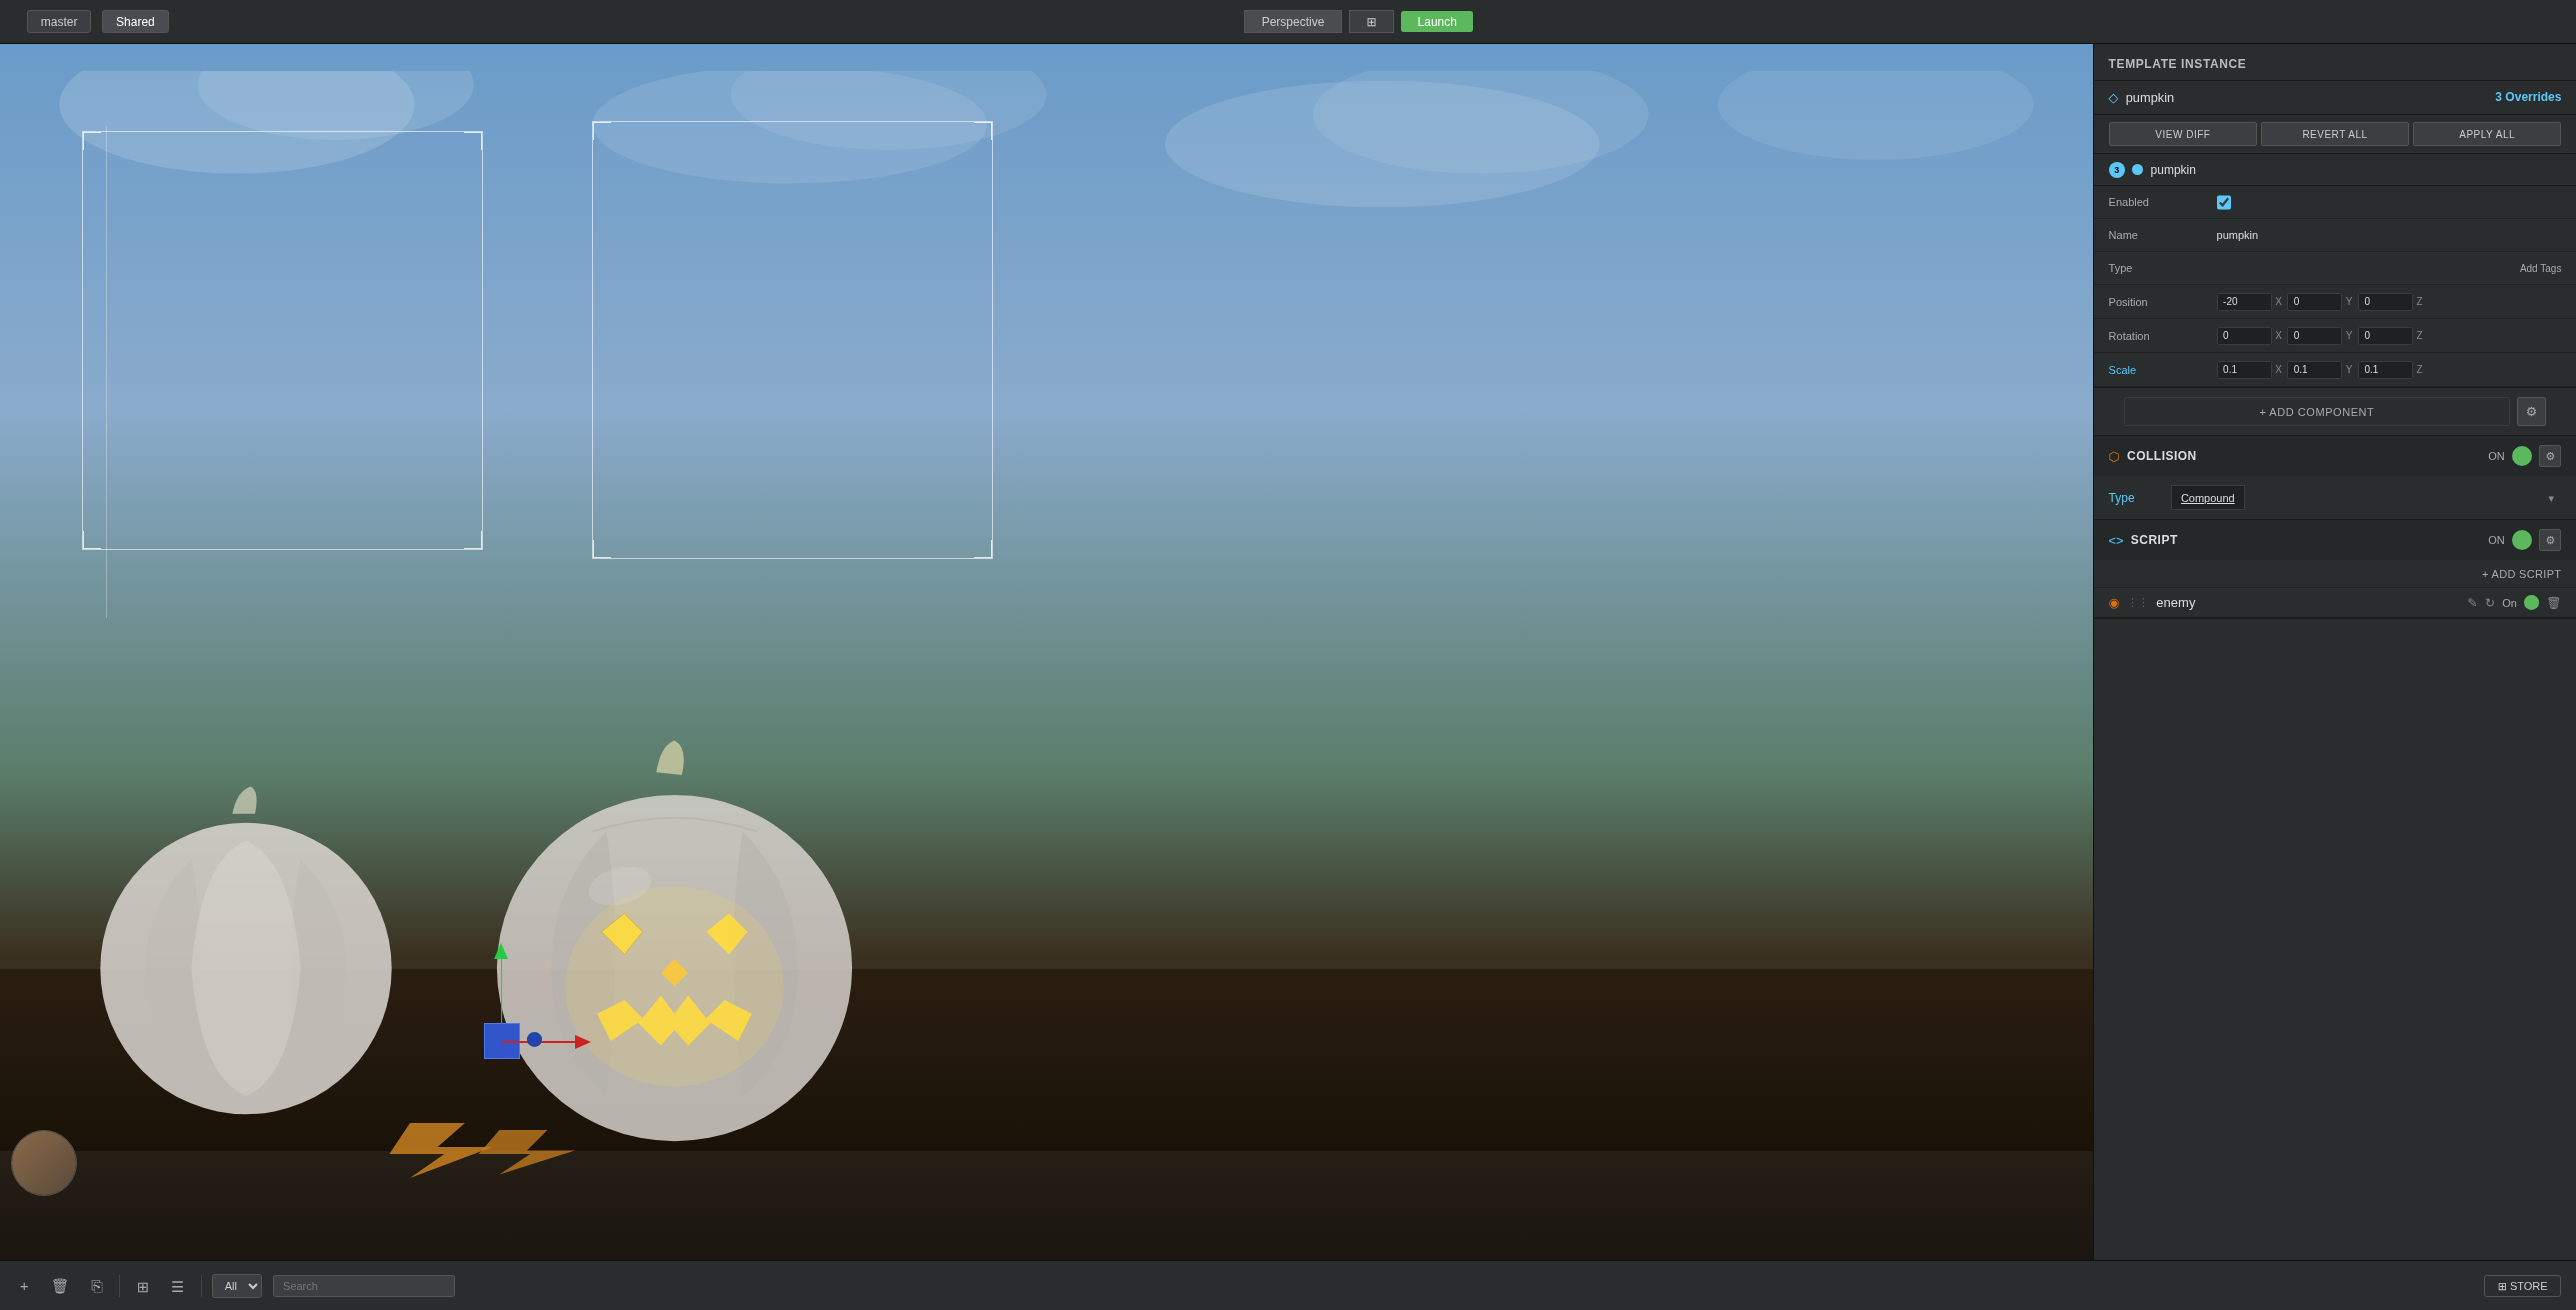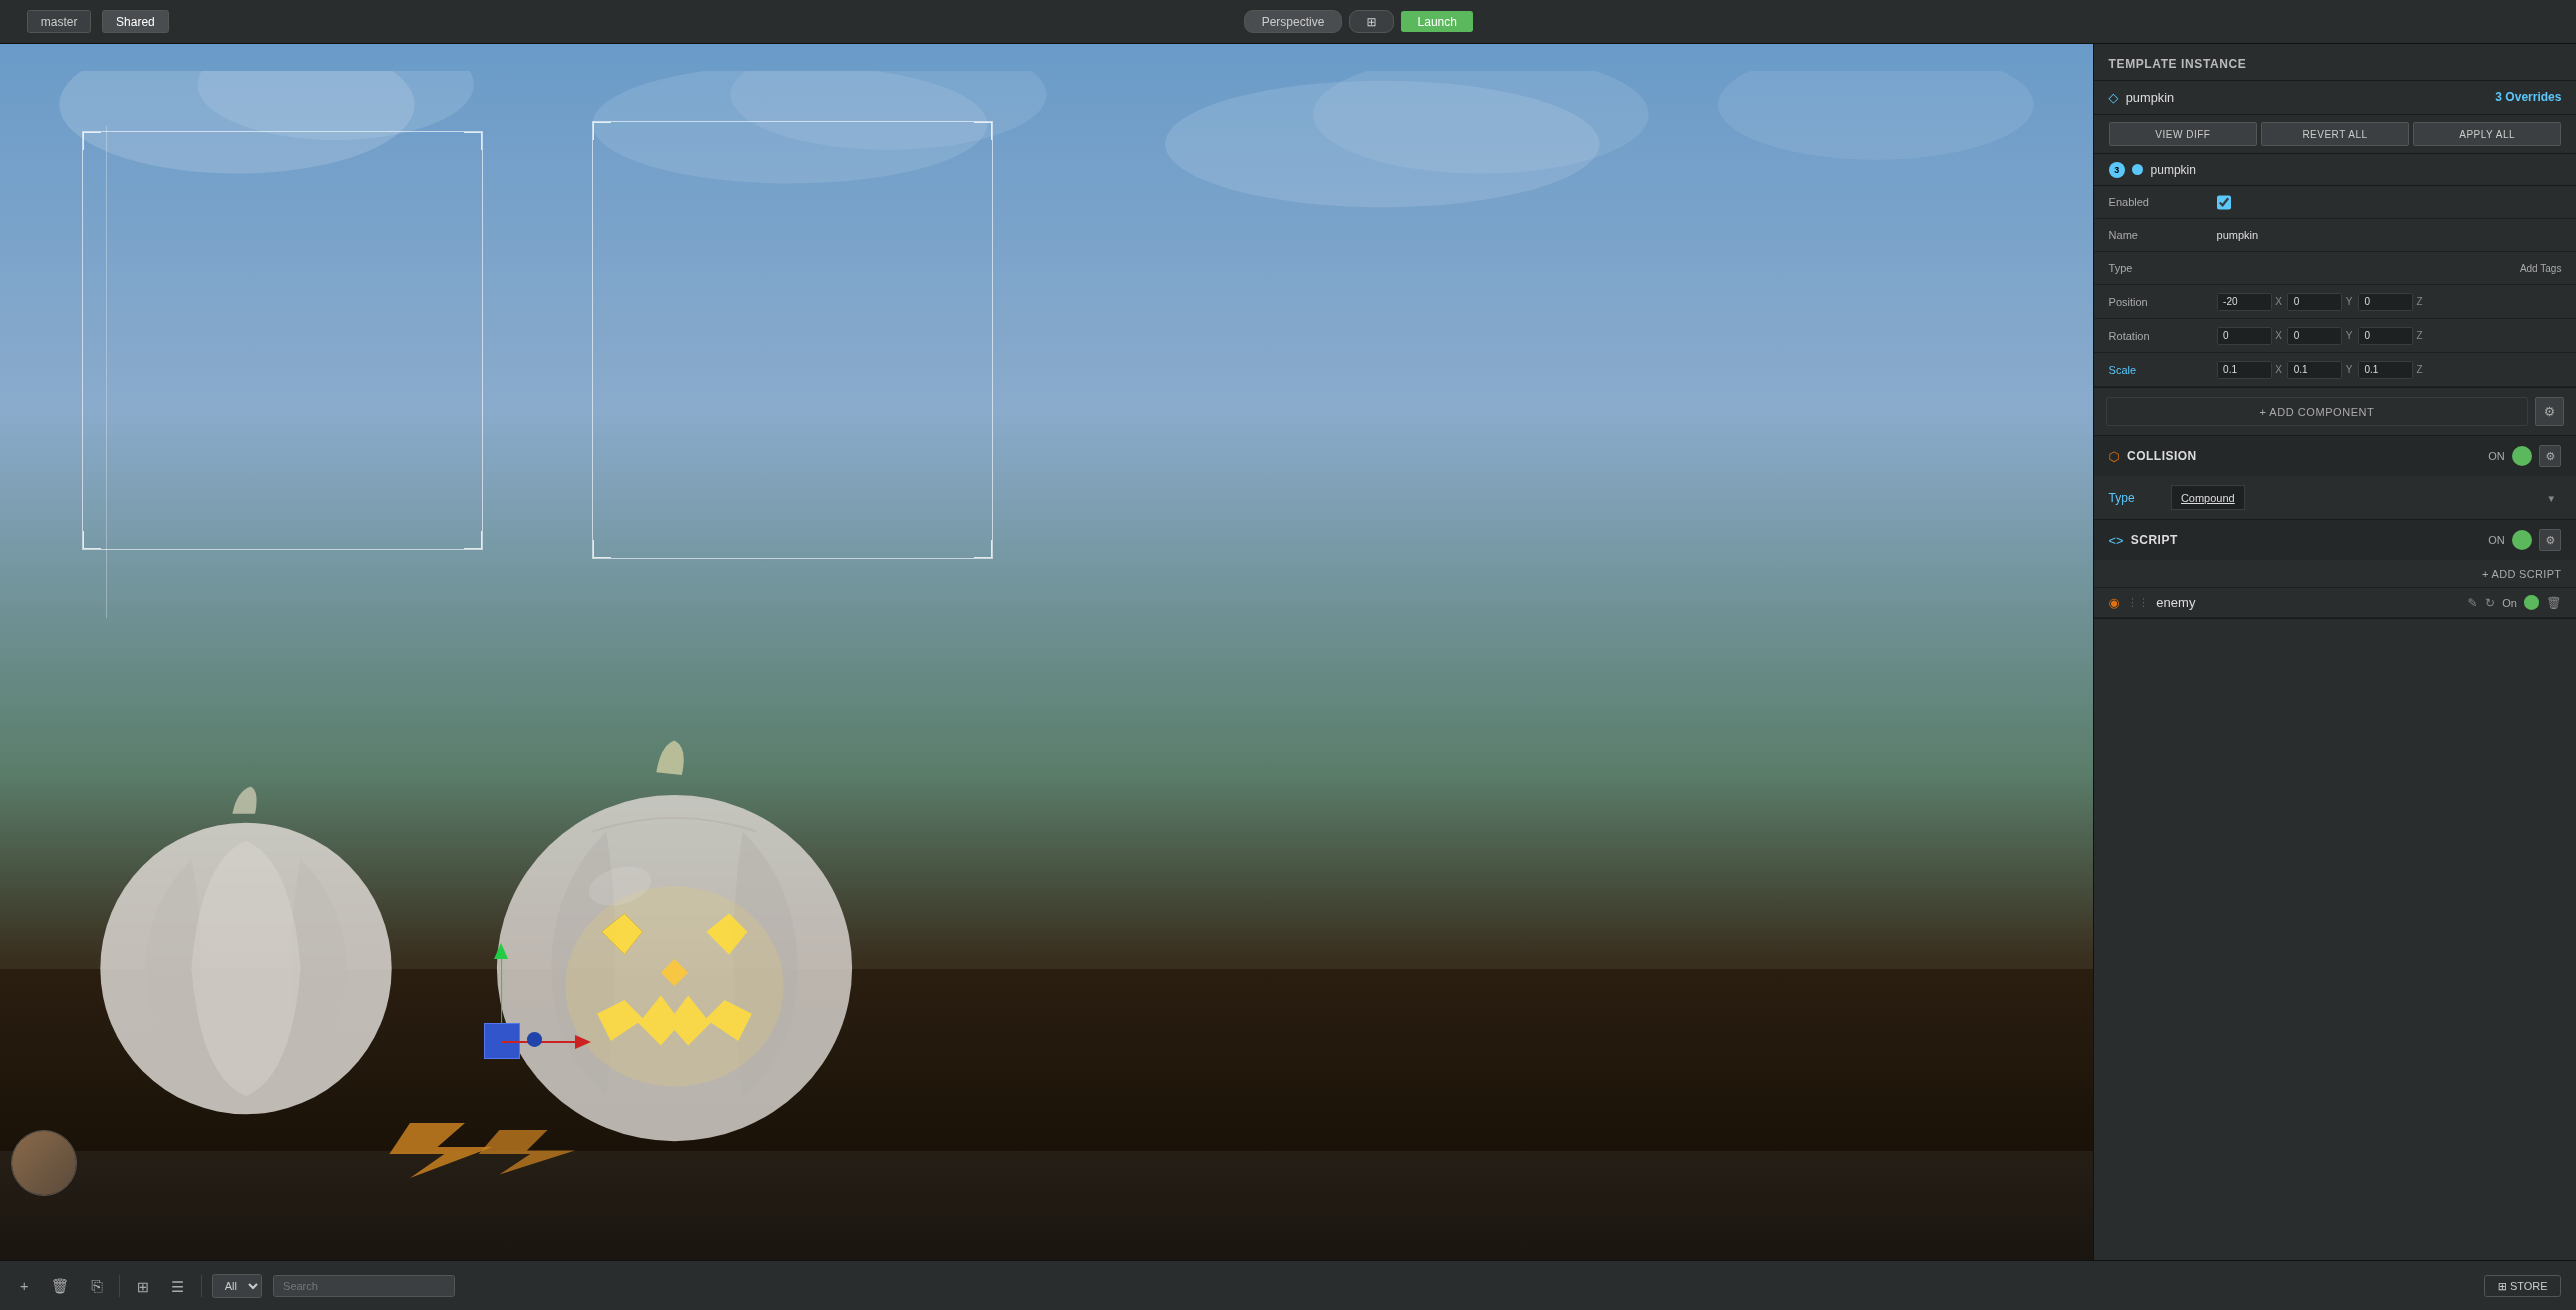--- a/index.html
+++ b/index.html
@@ -48,21 +48,21 @@
       display: flex;
       align-items: center;
       justify-content: center;
       gap: 7.3px;
     }
     .view-btn {
       background: #3c3f41;
       border: 0.9px solid #555;
       color: #ccc;
       padding: 3.6px 16.4px;
-      border-radius: 9px;
+      border-radius: 0;
       cursor: pointer;
       font-size: 12px;
     }
     .view-btn.active {
       background: #4a4d50;
     }
     .launch-btn {
       background: #5cb85c;
       border: none;
       color: #fff;
@@ -419,21 +419,21 @@
     .coord-label {
       color: #888;
       font-size: 10px;
       margin-right: 1.8px;
     }
 
     
     .add-component-row {
       display: flex;
       align-items: flex-start;
-      padding: 9px 12px;
+      padding: 9px 30px;
       border-bottom: 0.9px solid #1a1a1a;
       gap: 7.3px;
     }
     .add-component-btn {
       flex: 1;
       background: #2a2d2e;
       border: 0.9px solid #3a3d3f;
       color: #aaa;
       padding: 7.3px;
       font-size: 11px;

